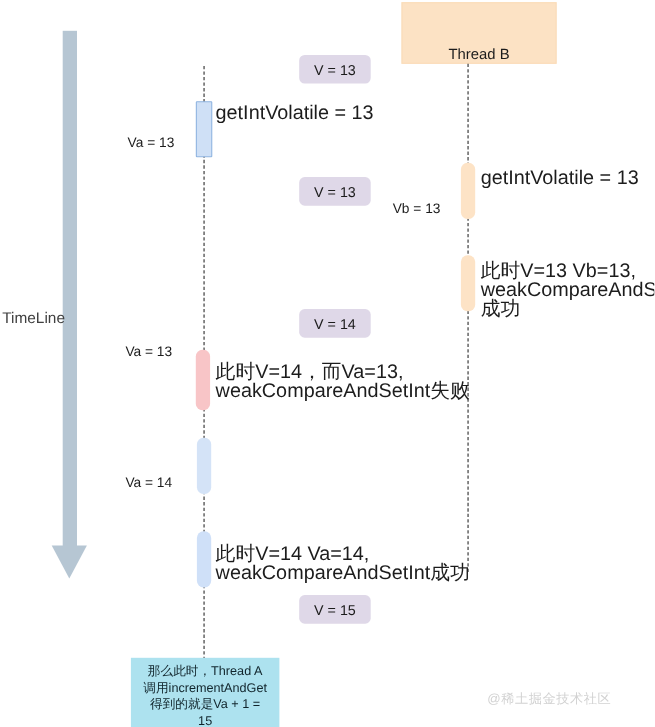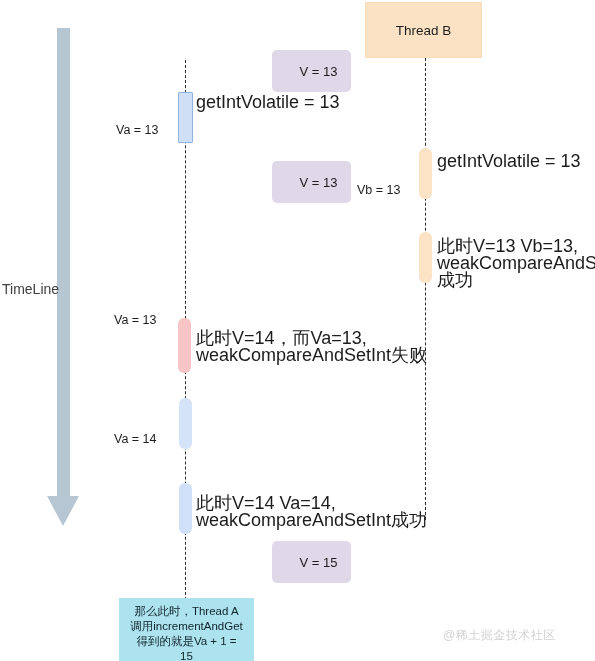--- a/index.html
+++ b/index.html
@@ -58,24 +58,25 @@
     left: 124px;
     top: 2px;
     width: 121px;
     height: 58px;
     background: #dce9fa;
     border: 1px solid #cfe0f6;
   }
   .thread-b-box {
     left: 365px;
     top: 2px;
-    width: 117px;
+    width: 141px;
     height: 56px;
     background: #fce2c4;
     border: 1px solid #fadcb9;
+    align-items: flex-end;
   }
 
   
   .lifeline {
     width: 0;
     border-left: 1.6px dashed #2b2b2b;
   }
   .lifeline-a { left: 185px; top: 60px; height: 545px; }
   .lifeline-b { left: 425px; top: 58px; height: 462px; }
 
@@ -115,26 +116,25 @@
     background: #fde3c6;
     border-radius: 6px;
   }
 
   
   .v-badge {
     display: flex;
     align-items: center;
     justify-content: center;
     width: 65px;
-    height: 42px;
+    height: 26px;
     background: #dfd8e8;
     border-radius: 5px;
     font-size: 13px;
     color: #1c1c1c;
-    padding-left: 14px;
   }
   .v1 { left: 272px; top: 50px; }
   .v2 { left: 272px; top: 161px; }
   .v3 { left: 272px; top: 281px; }
   .v4 { left: 272px; top: 541px; }
 
   
   .note {
     font-size: 18px;
     line-height: 17px;
@@ -221,20 +221,21 @@
   <div class="abs note n-b2">此时V=13 Vb=13,
 weakCompareAndSetInt成功</div>
 
   <div class="abs side-label l-va13a">Va = 13</div>
   <div class="abs side-label l-va13b">Va = 13</div>
   <div class="abs side-label l-va14">Va = 14</div>
   <div class="abs side-label l-vb13">Vb = 13</div>
 
   <div class="abs v-badge v1">V = 13</div>
   <div class="abs v-badge v2">V = 13</div>
+  <div class="abs v-badge v3">V = 14</div>
   <div class="abs v-badge v4">V = 15</div>
 
   <div class="abs conclusion">那么此时，Thread A
 调用incrementAndGet
 得到的就是Va + 1 =
 15</div>
 
   <div class="abs watermark">@稀土掘金技术社区</div>
 
 </div>

